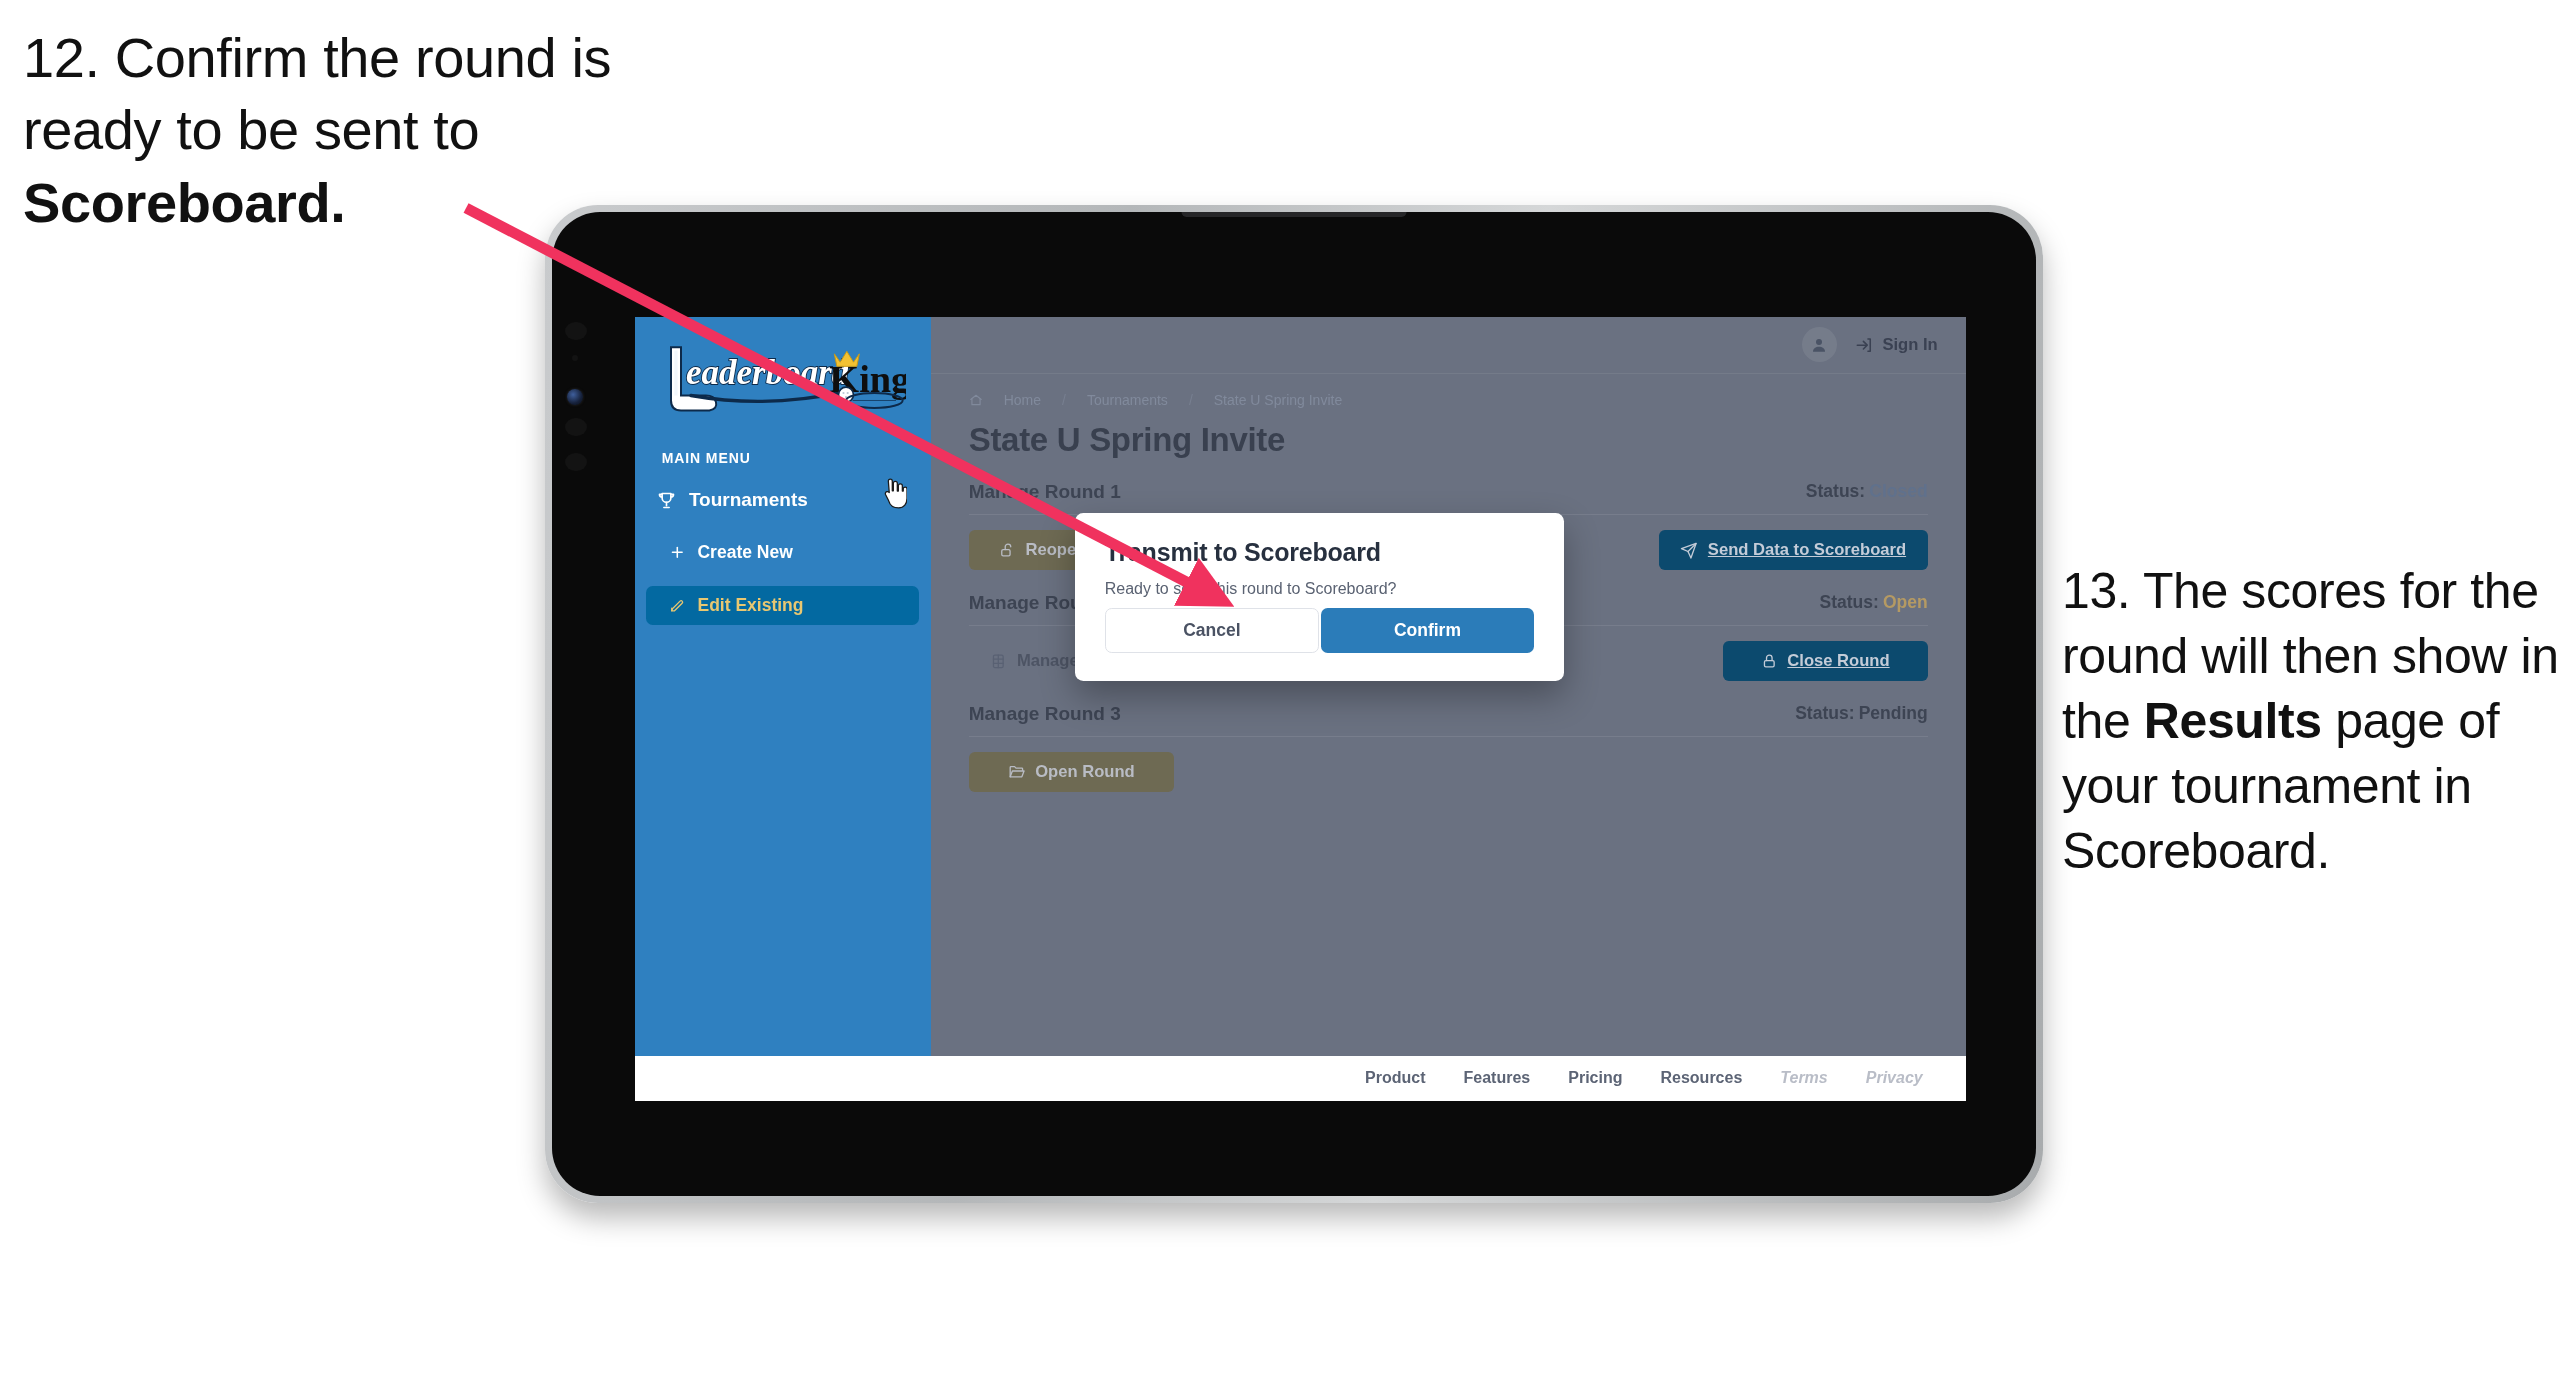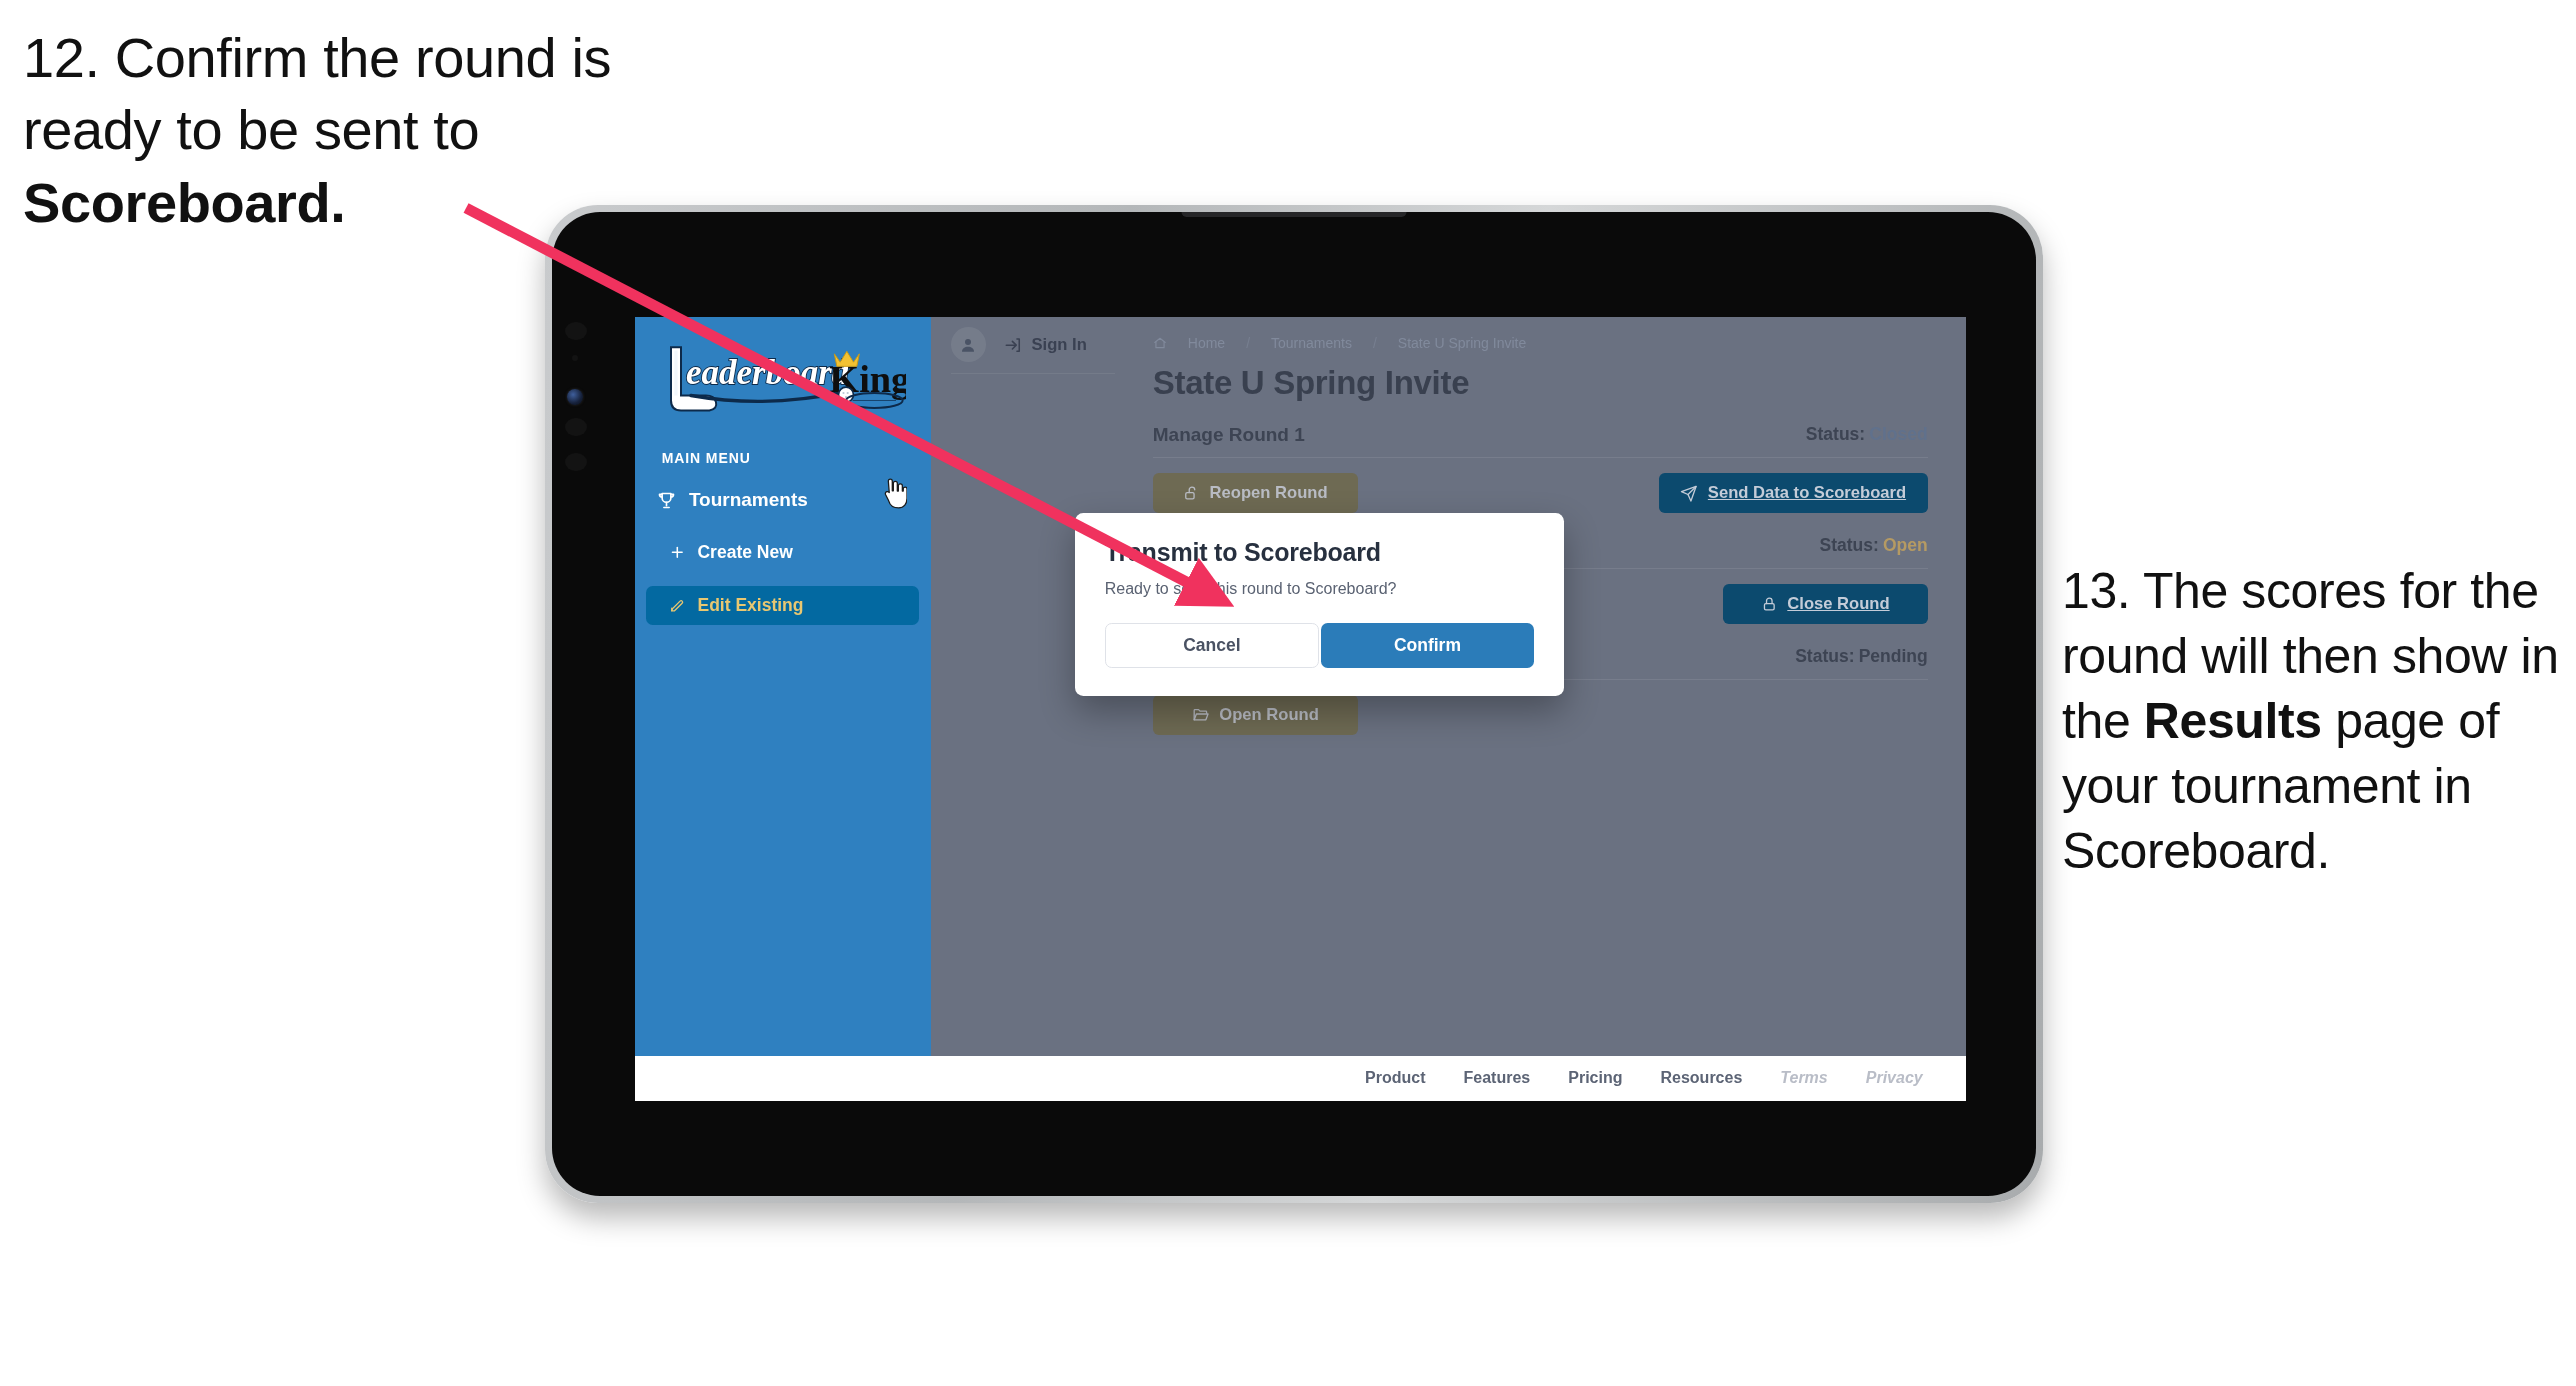--- a/index.html
+++ b/index.html
@@ -98,21 +98,21 @@
     margin: 13.3px 11.6px 0 11.6px;
     padding: 9.2px 23px;
     color: #ffffff; font-size: 17.5px; font-weight: 700;
     border-radius: 6.7px;
   }
   .sub-item.active { background: #0369a1; color: #e8c771; }
   .sub-item.active .ico svg { stroke: #e8c771; }
   .ico { display:flex; align-items:center; }
 
   
-  #main { flex: 1; display: flex; flex-direction: row; min-width: 0; position: relative; margin-left: 20px; }
+  #main { flex: 1; display: flex; flex-direction: column; min-width: 0; position: relative; }
   #topbar {
     height: 57px; display: flex; align-items: center; justify-content: flex-end;
     gap: 18.3px; padding-right: 28px;
     border-bottom: 0.8px solid rgba(255,255,255,.07);
   }
   #avatar {
     width: 35px; height: 35px; border-radius: 50%;
     background: rgba(255,255,255,.08);
     display: flex; align-items: center; justify-content: center;
   }
@@ -159,21 +159,21 @@
   #modal {
     margin-top: 196px; margin-left: 38px;
     width: 489px;
     background: #ffffff;
     border-radius: 8.3px;
     padding: 25px 30px 28px 30px;
     box-shadow: 0 15px 35px rgba(0,0,0,.30);
   }
   #modal-title { color: #27303f; font-size: 25px; font-weight: 700; letter-spacing:-0.2px; }
   #modal-body { margin-top: 13.3px; color: #5a6272; font-size: 16px; }
-  #modal-actions { margin-top: 25px; display:flex; gap: 2px; }
+  #modal-actions { margin-top: 10px; display:flex; gap: 2px; }
   .m-btn {
     flex: 1; height: 45px; border-radius: 6.7px;
     display:flex; align-items:center; justify-content:center;
     font-size: 17.5px; font-weight: 700;
   }
   #btn-cancel { background:#fff; color:#4a5263; border:0.8px solid #dfe2e8; }
   #btn-confirm { background:#2b7cb9; color:#ffffff; }
 
   
   #cursor-pointer { position: absolute; left: 244px; top: 161px; pointer-events:none; }

